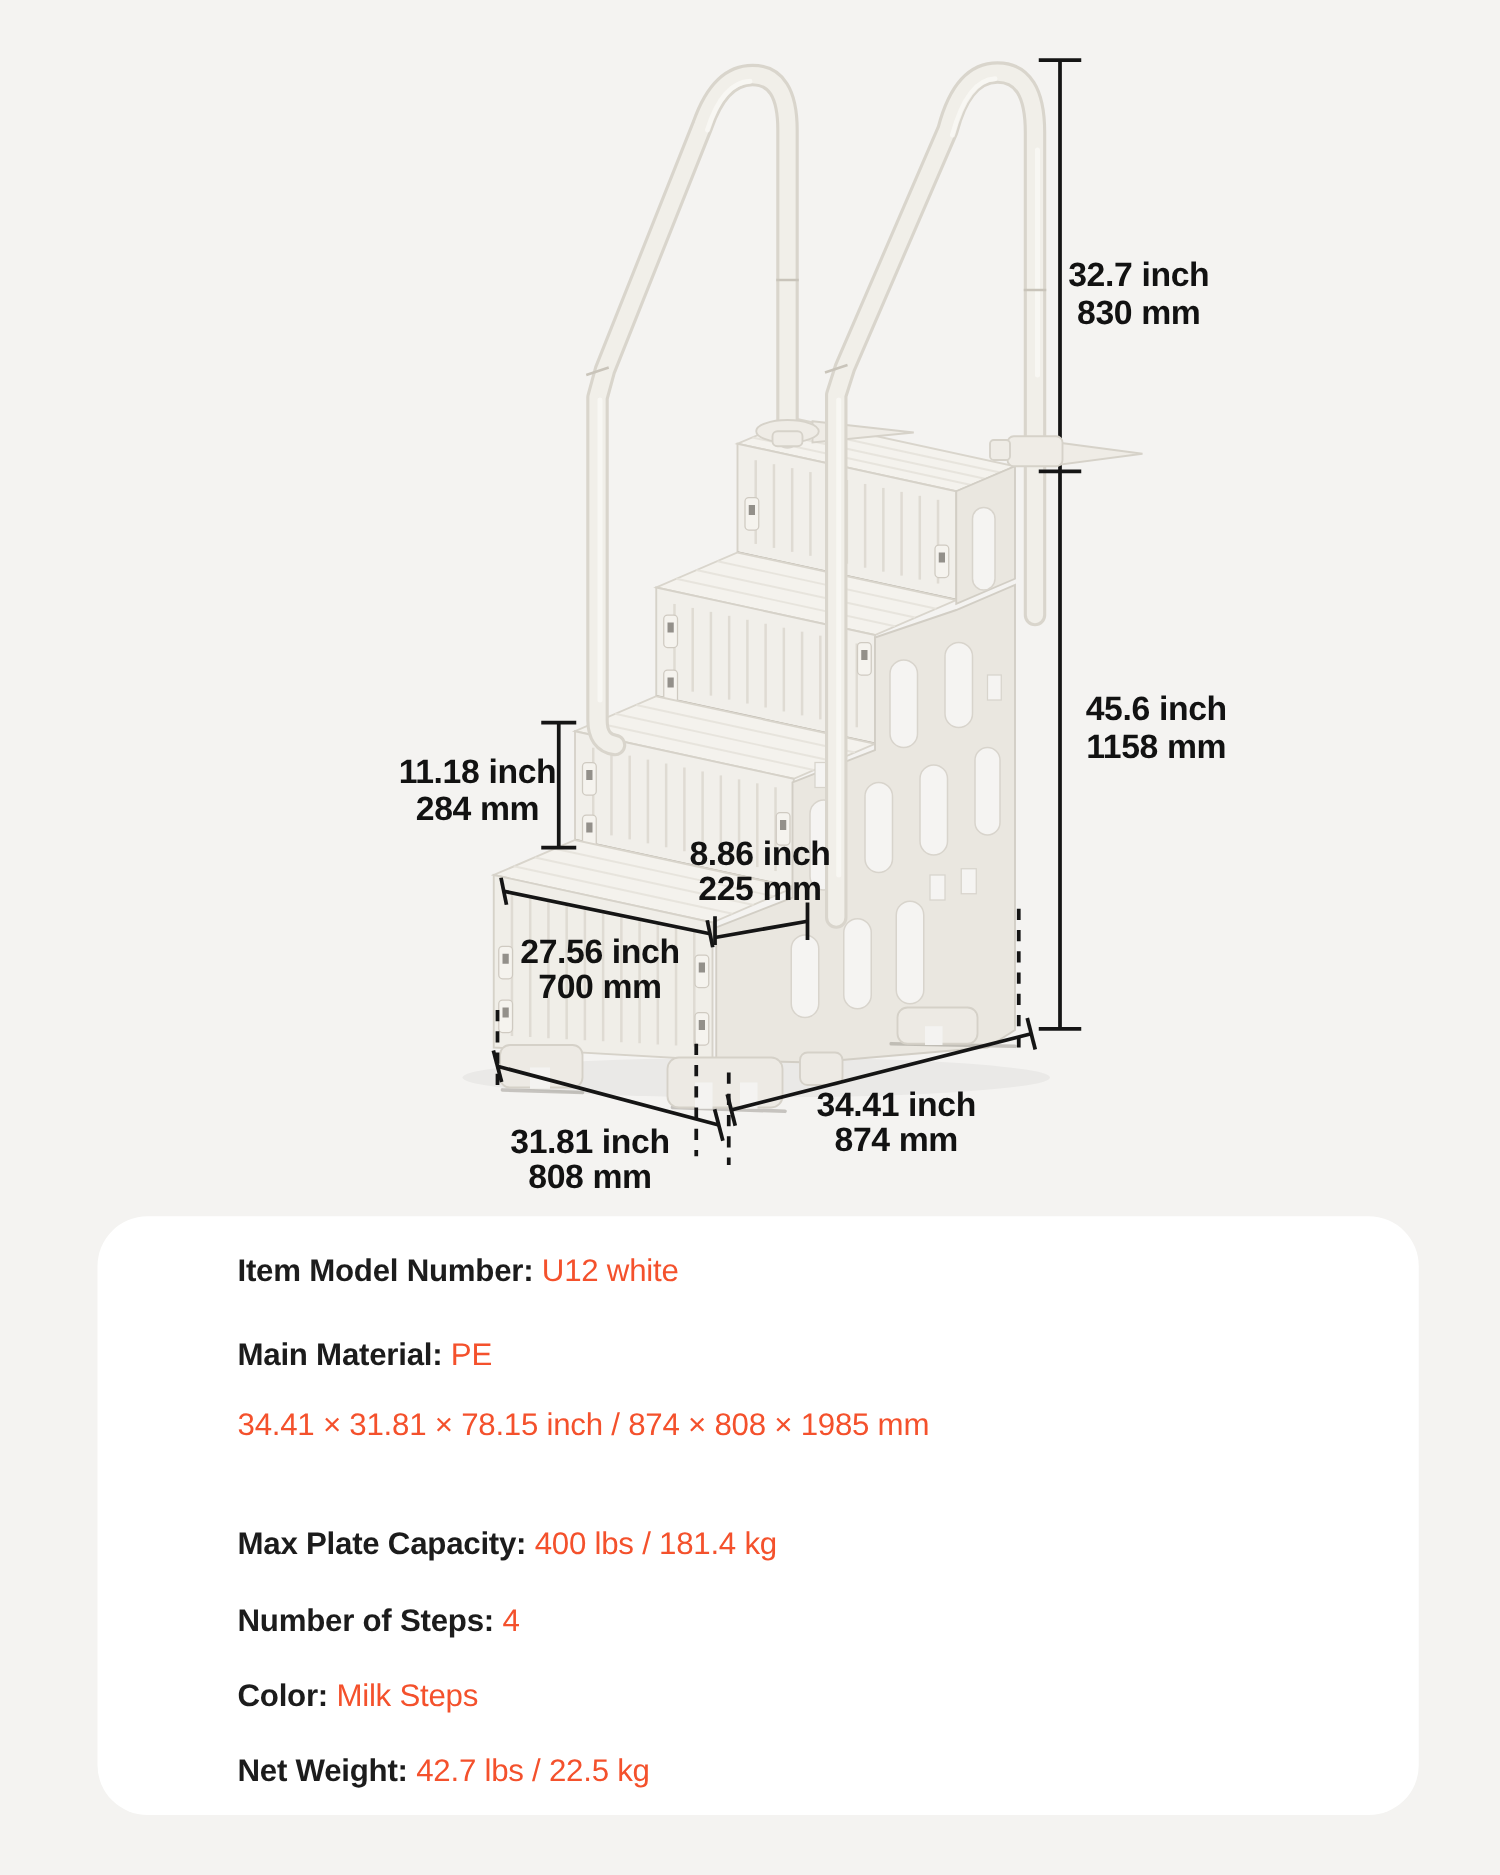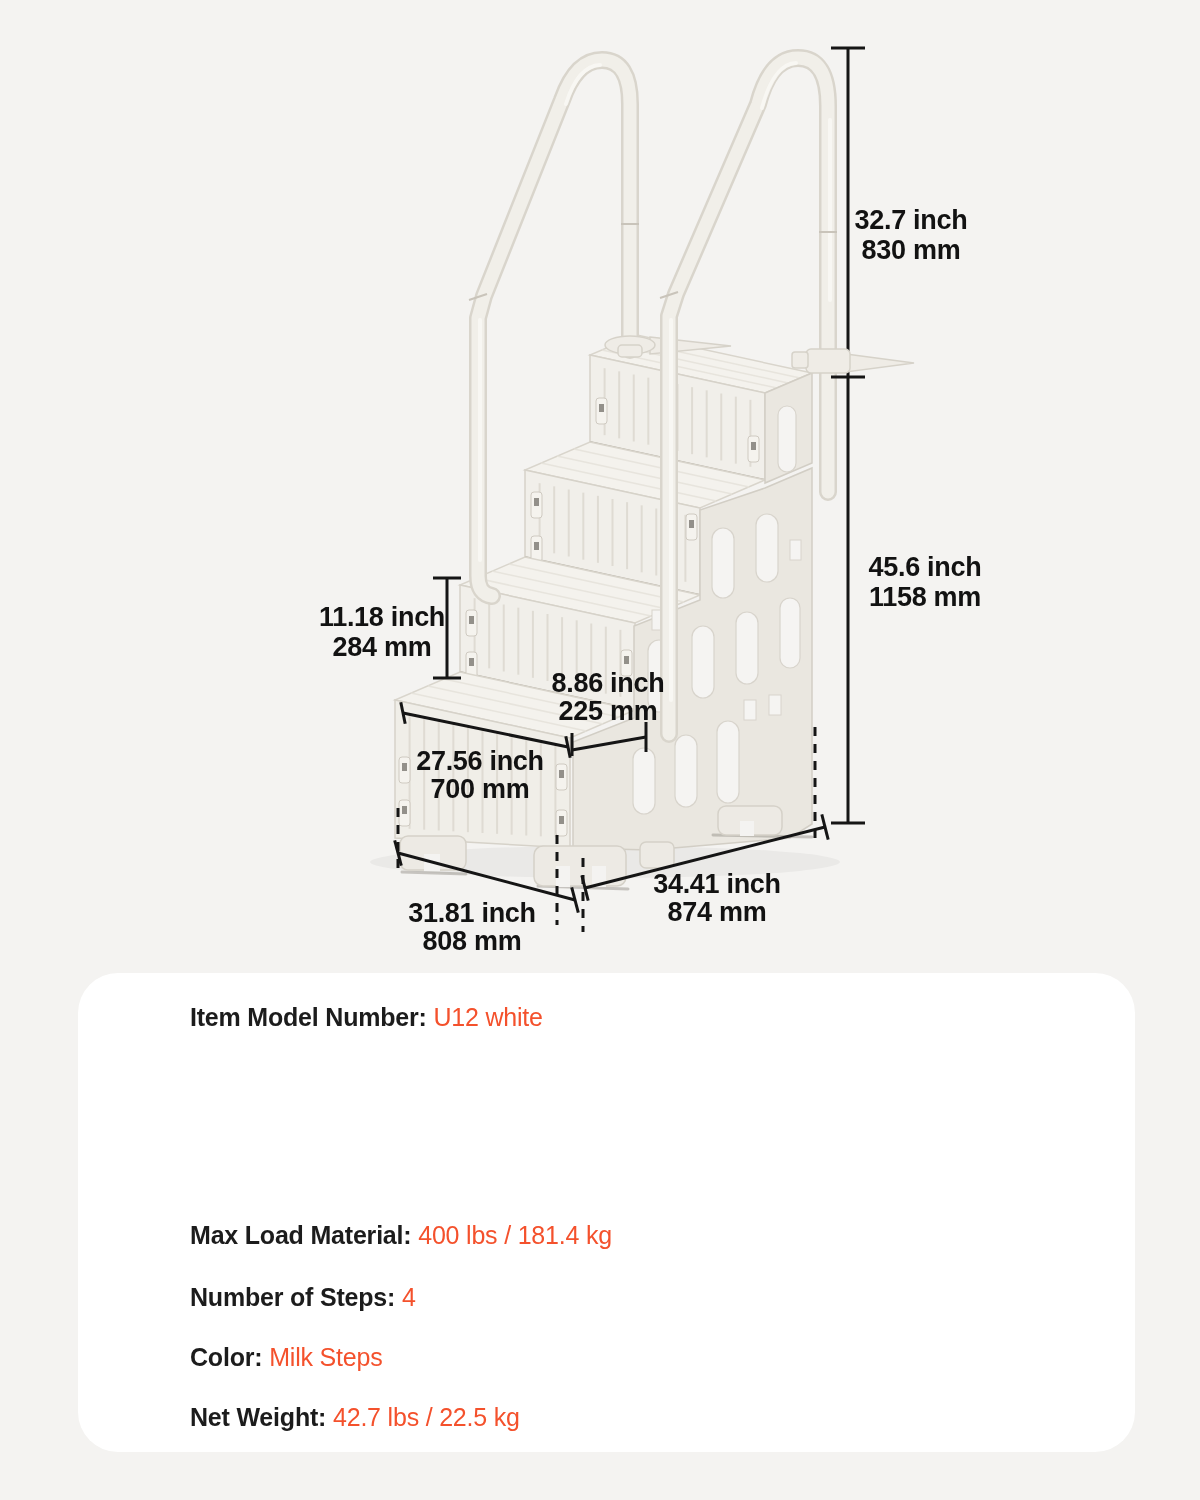--- a/index.html
+++ b/index.html
@@ -276,25 +276,28 @@
     </g>
     <text class="dimtext" x="717" y="893">34.41 inch</text>
     <text class="dimtext" x="717" y="921">874 mm</text>
   </g>
 </svg>
 
 <div class="spec-card">
   <div class="spec-row" style="top:27px">
     <span class="spec-label">Item Model Number: </span><span class="spec-value">U12 white</span>
   </div>
+  <div class="spec-row" style="top:94px">
+    <span class="spec-label">Main Material: </span><span class="spec-value">PE</span>
+  </div>
   <div class="spec-row" style="top:150px">
-    
+    <span class="spec-value block">34.41 × 31.81 × 78.15 inch / 874 × 808 × 1985 mm</span>
   </div>
   <div class="spec-row" style="top:245px">
-    <span class="spec-label">Max Load Material: </span><span class="spec-value">400 lbs / 181.4 kg</span>
+    <span class="spec-label">Max Plate Capacity: </span><span class="spec-value">400 lbs / 181.4 kg</span>
   </div>
   <div class="spec-row" style="top:307px">
     <span class="spec-label">Number of Steps: </span><span class="spec-value">4</span>
   </div>
   <div class="spec-row" style="top:367px">
     <span class="spec-label">Color: </span><span class="spec-value">Milk Steps</span>
   </div>
   <div class="spec-row" style="top:427px">
     <span class="spec-label">Net Weight: </span><span class="spec-value">42.7 lbs / 22.5 kg</span>
   </div>

